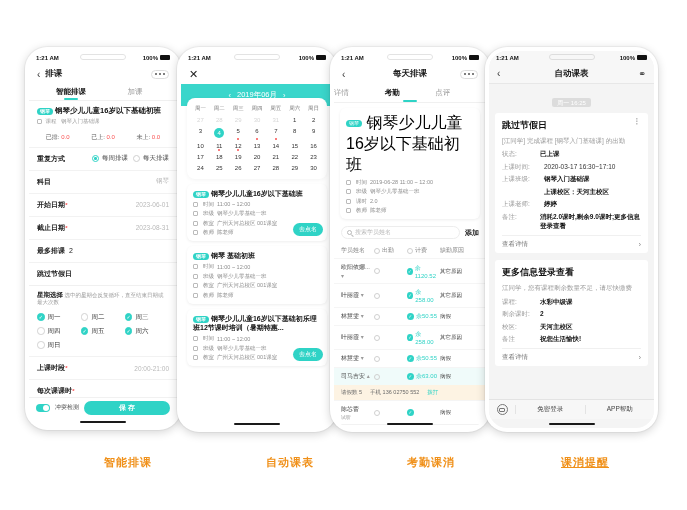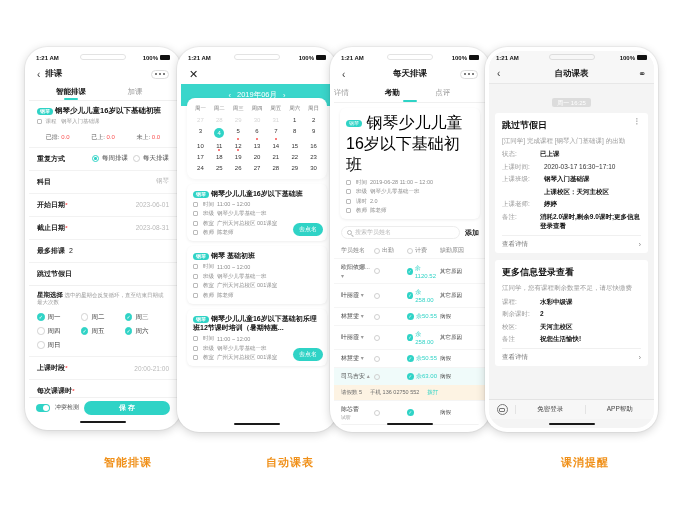--- a/index.html
+++ b/index.html
@@ -746,15 +746,16 @@
         </div>
         <div class="cell">免密登录</div>
         <div class="cell">APP帮助</div>
       </div>
       <div class="homeind"></div>
     </div>
   </div>
 
   <div class="caption" style="left:68px;width:120px;">智能排课</div>
   <div class="caption" style="left:230px;width:120px;">自动课表</div>
-  <div class="caption" style="left:525px;width:120px;">课消提醒</div>
+  <div class="caption" style="left:371px;width:120px;">考勤课消</div>
+  <div class="caption" style="left:525px;width:120px;text-decoration:underline;">课消提醒</div>
 
 </div>
 
 </body></html>

